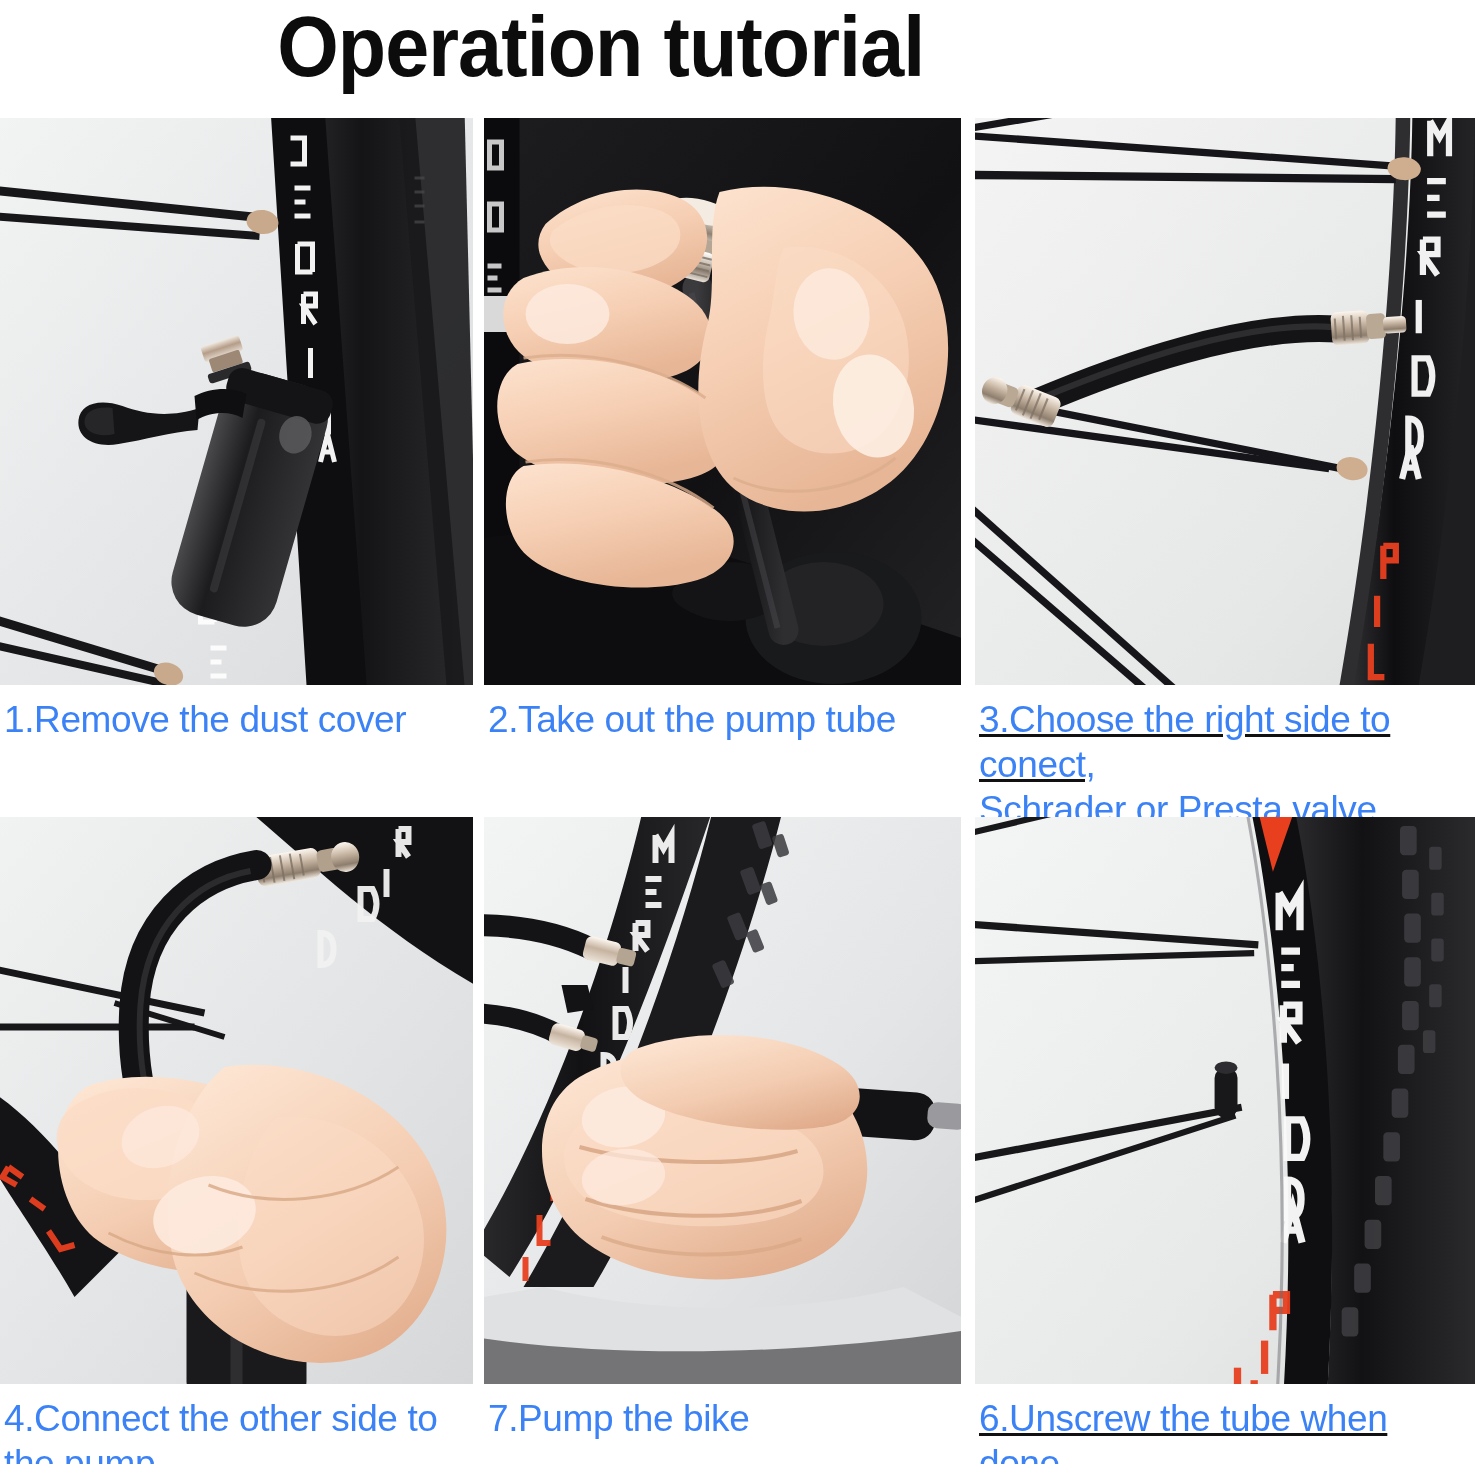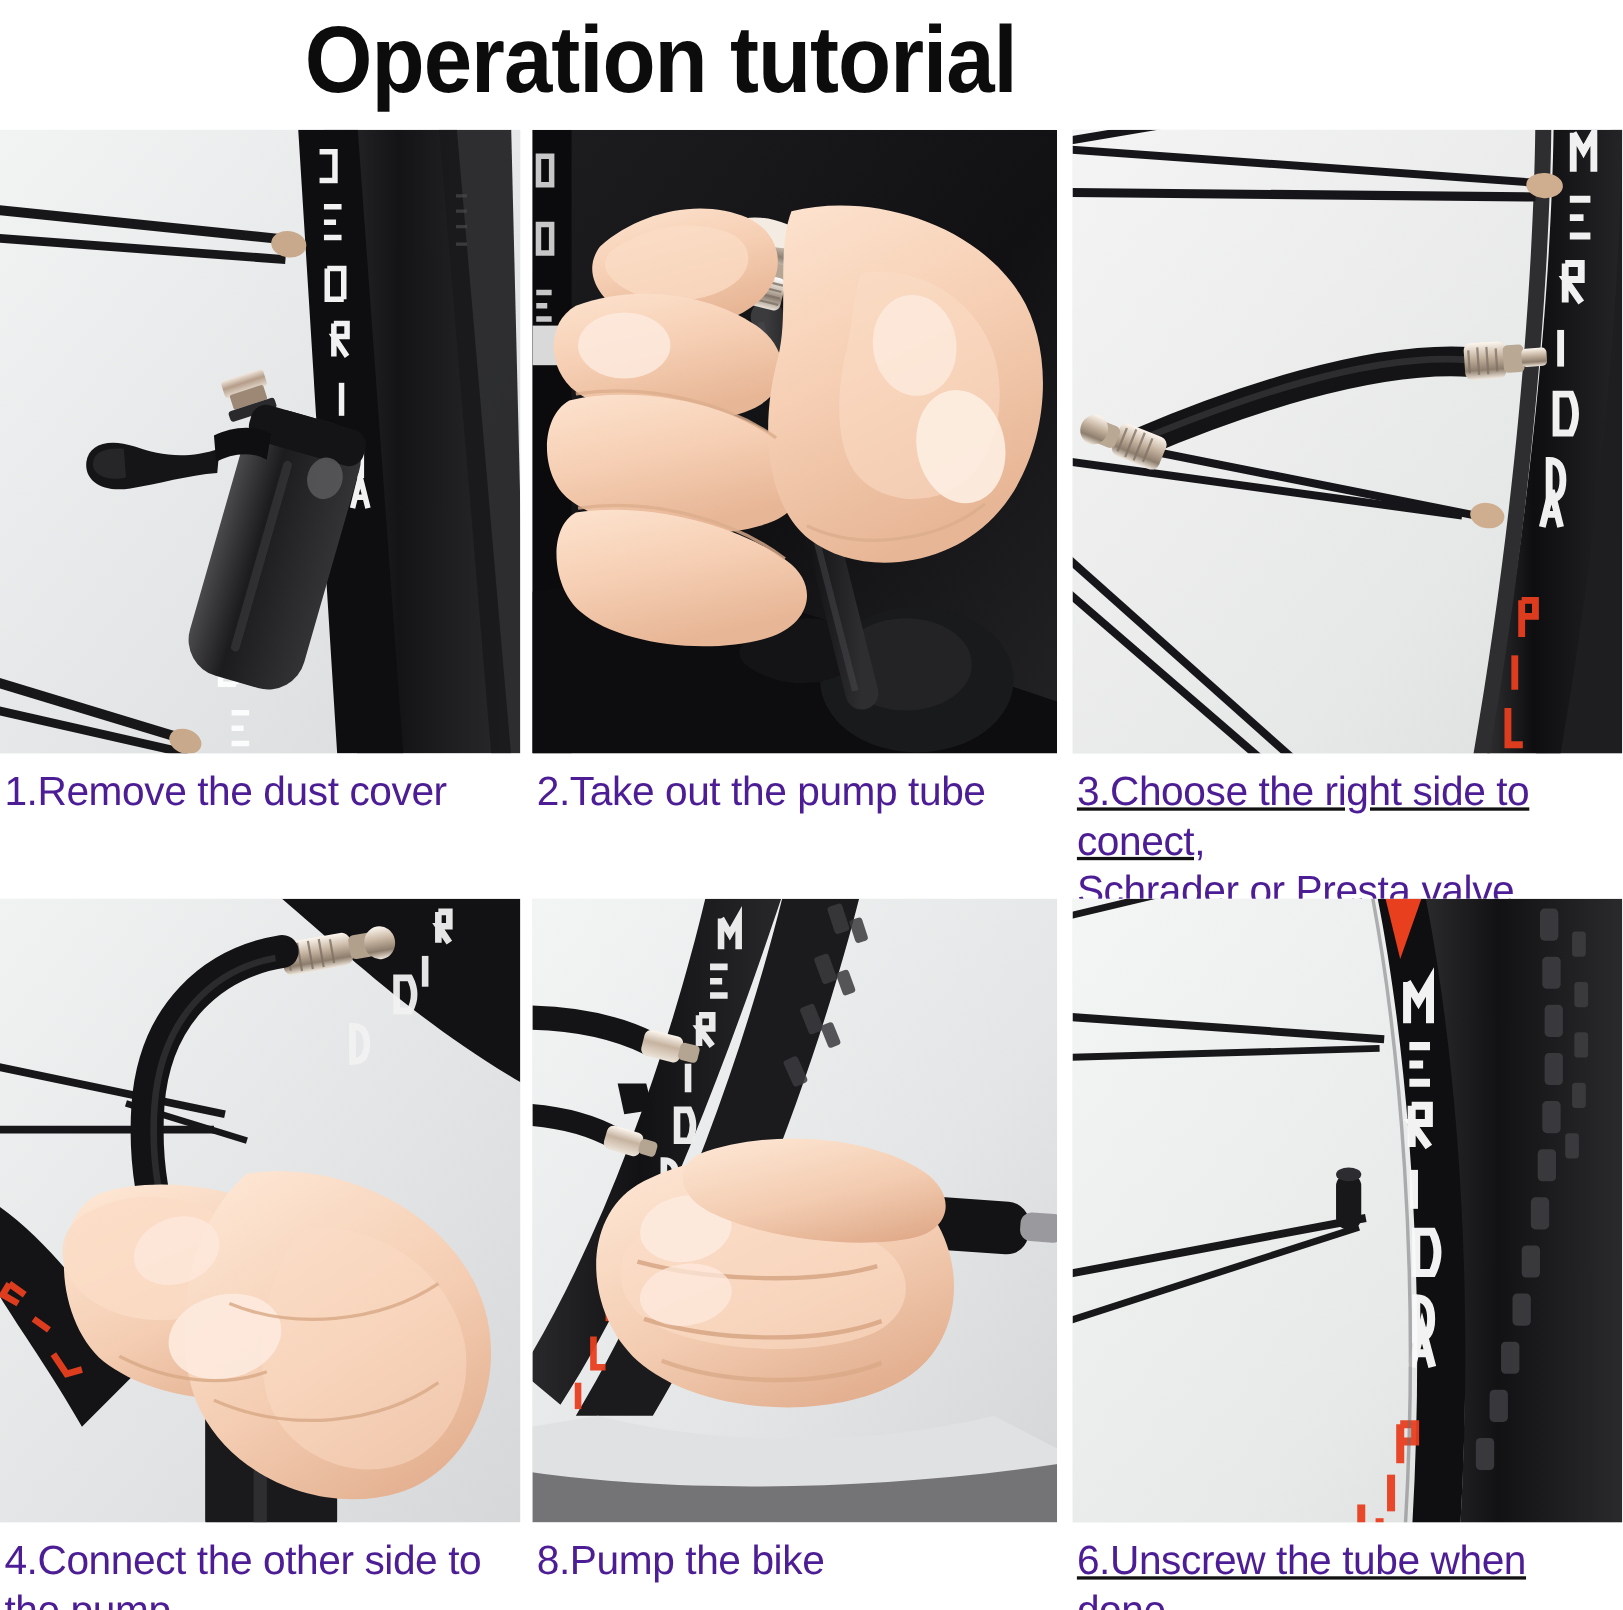--- a/index.html
+++ b/index.html
@@ -14,21 +14,20 @@
     font-family: "Liberation Sans", sans-serif;
     color: #111111;
     position: relative;
   }
 
   
   #title-bar {
     width: 1202px;
     height: 110px;
     display: flex;
-    align-items: center;
     justify-content: center;
   }
   #page-title {
     font-family: "Liberation Sans Narrow", "Liberation Sans", sans-serif;
     font-weight: 700;
     font-size: 86px;
     line-height: 92px;
     letter-spacing: -1px;
     color: #0c0c0c;
     transform: scaleX(0.92);
@@ -61,21 +60,21 @@
     background: #eceded;
     overflow: hidden;
     position: relative;
   }
   .step-photo svg { display: block; width: 100%; height: 100%; }
 
   .step-caption {
     font-size: 37px;
     line-height: 45px;
     font-weight: 400;
-    color: #4c1d95;
+    color: #3b82f6;
     letter-spacing: -0.4px;
     padding-top: 12px;
     padding-left: 4px;
     white-space: pre-line;
   }
 
   .row-gap { height: 22px; }
   .caption-block { height: 110px; }
 </style>
 </head>
@@ -518,21 +517,21 @@
           <ellipse cx="140" cy="300" rx="42" ry="30" fill="#fdeade" opacity="0.9" transform="rotate(-10 140 300)"></ellipse>
           <ellipse cx="140" cy="360" rx="42" ry="28" fill="#fdeade" opacity="0.75" transform="rotate(-8 140 360)"></ellipse>
 
           <path d="M152 232 C 218 208 308 216 356 248 C 386 268 382 300 348 308 C 294 320 206 308 160 284 C 132 268 130 244 152 232 Z" fill="url(#skin5)"></path>
 
           <path d="M60 470 C 160 496 300 500 420 470 L478 500 L478 567 L0 567 L0 480 Z" fill="#e0e1e2"></path>
           <path d="M-10 520 C 120 540 300 540 478 514 L478 567 L-10 567 Z" fill="#1c1c1f" opacity="0.55"></path>
         </svg>
       </div>
       <div class="caption-block">
-        <div class="step-caption">8.Pump the bike</div>
+        <div class="step-caption">7.Pump the bike</div>
       </div>
     </div>
 
     <div class="step-cell c3">
       <div class="step-photo">
         <svg viewBox="0 0 480 567" preserveAspectRatio="xMidYMid slice">
           <defs>
             <linearGradient id="bg6" x1="0" y1="0" x2="1" y2="1">
               <stop offset="0%" stop-color="#f4f5f5"></stop>
               <stop offset="65%" stop-color="#e7e8e8"></stop>

